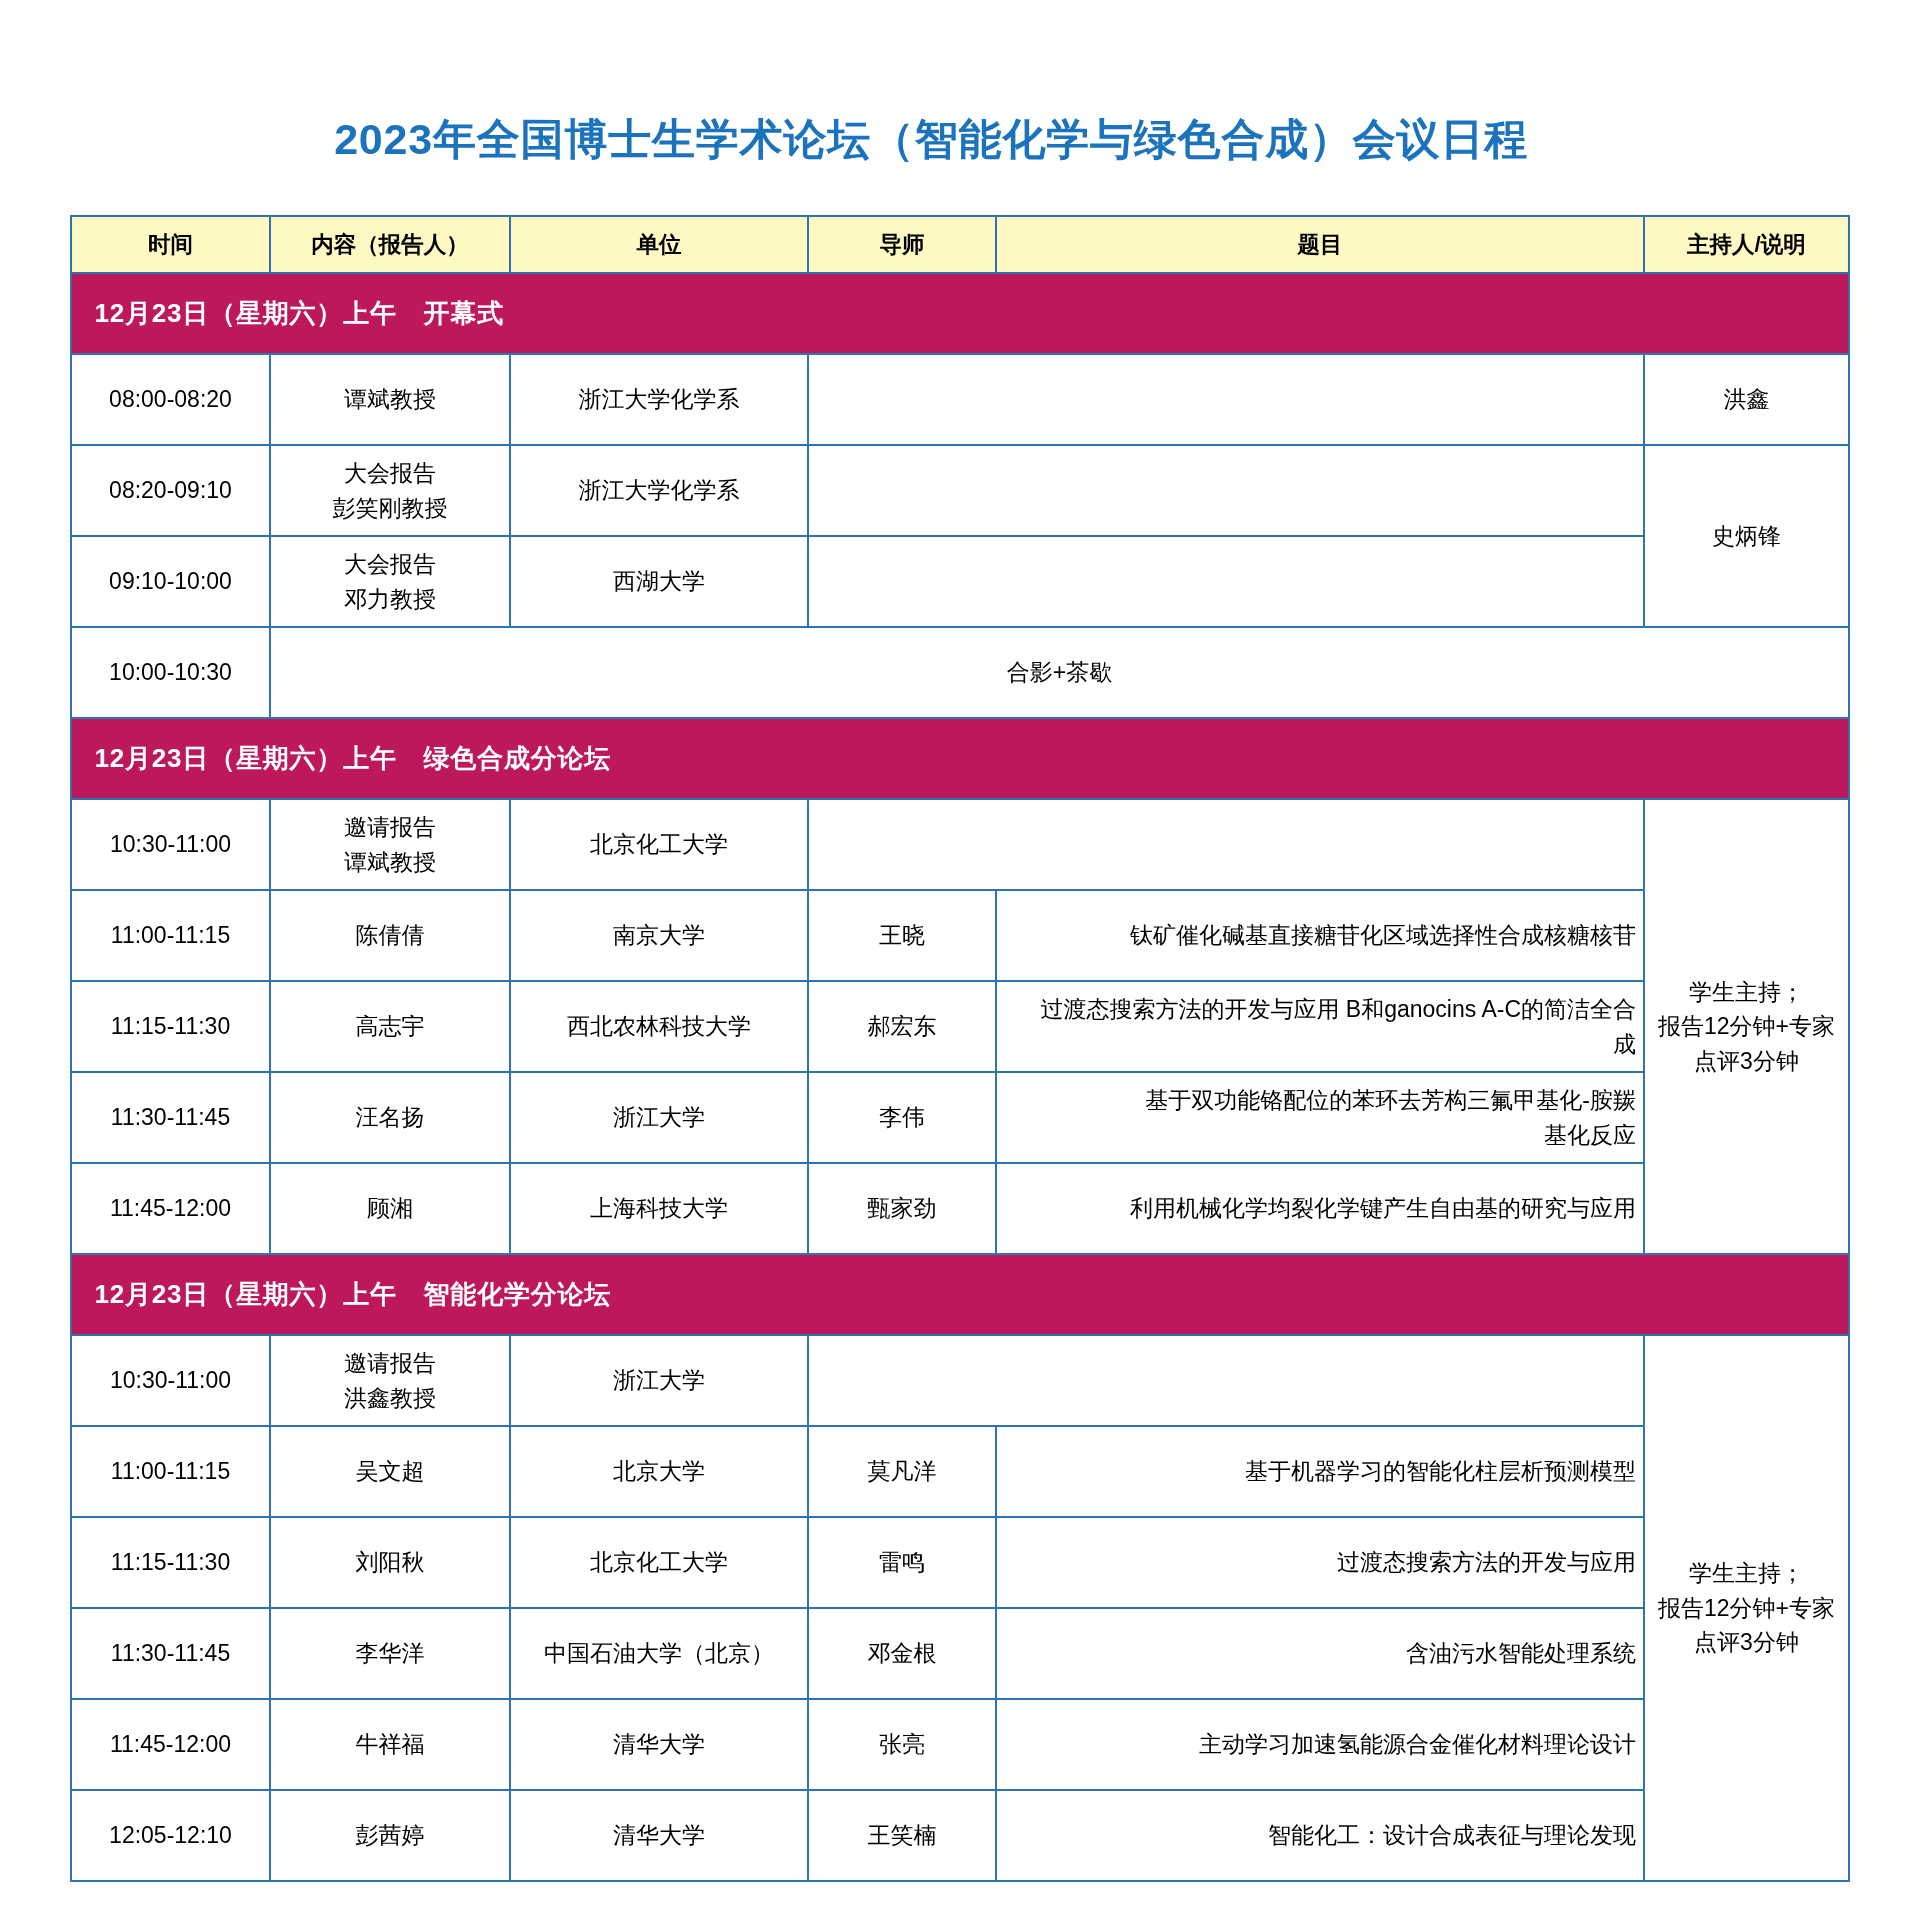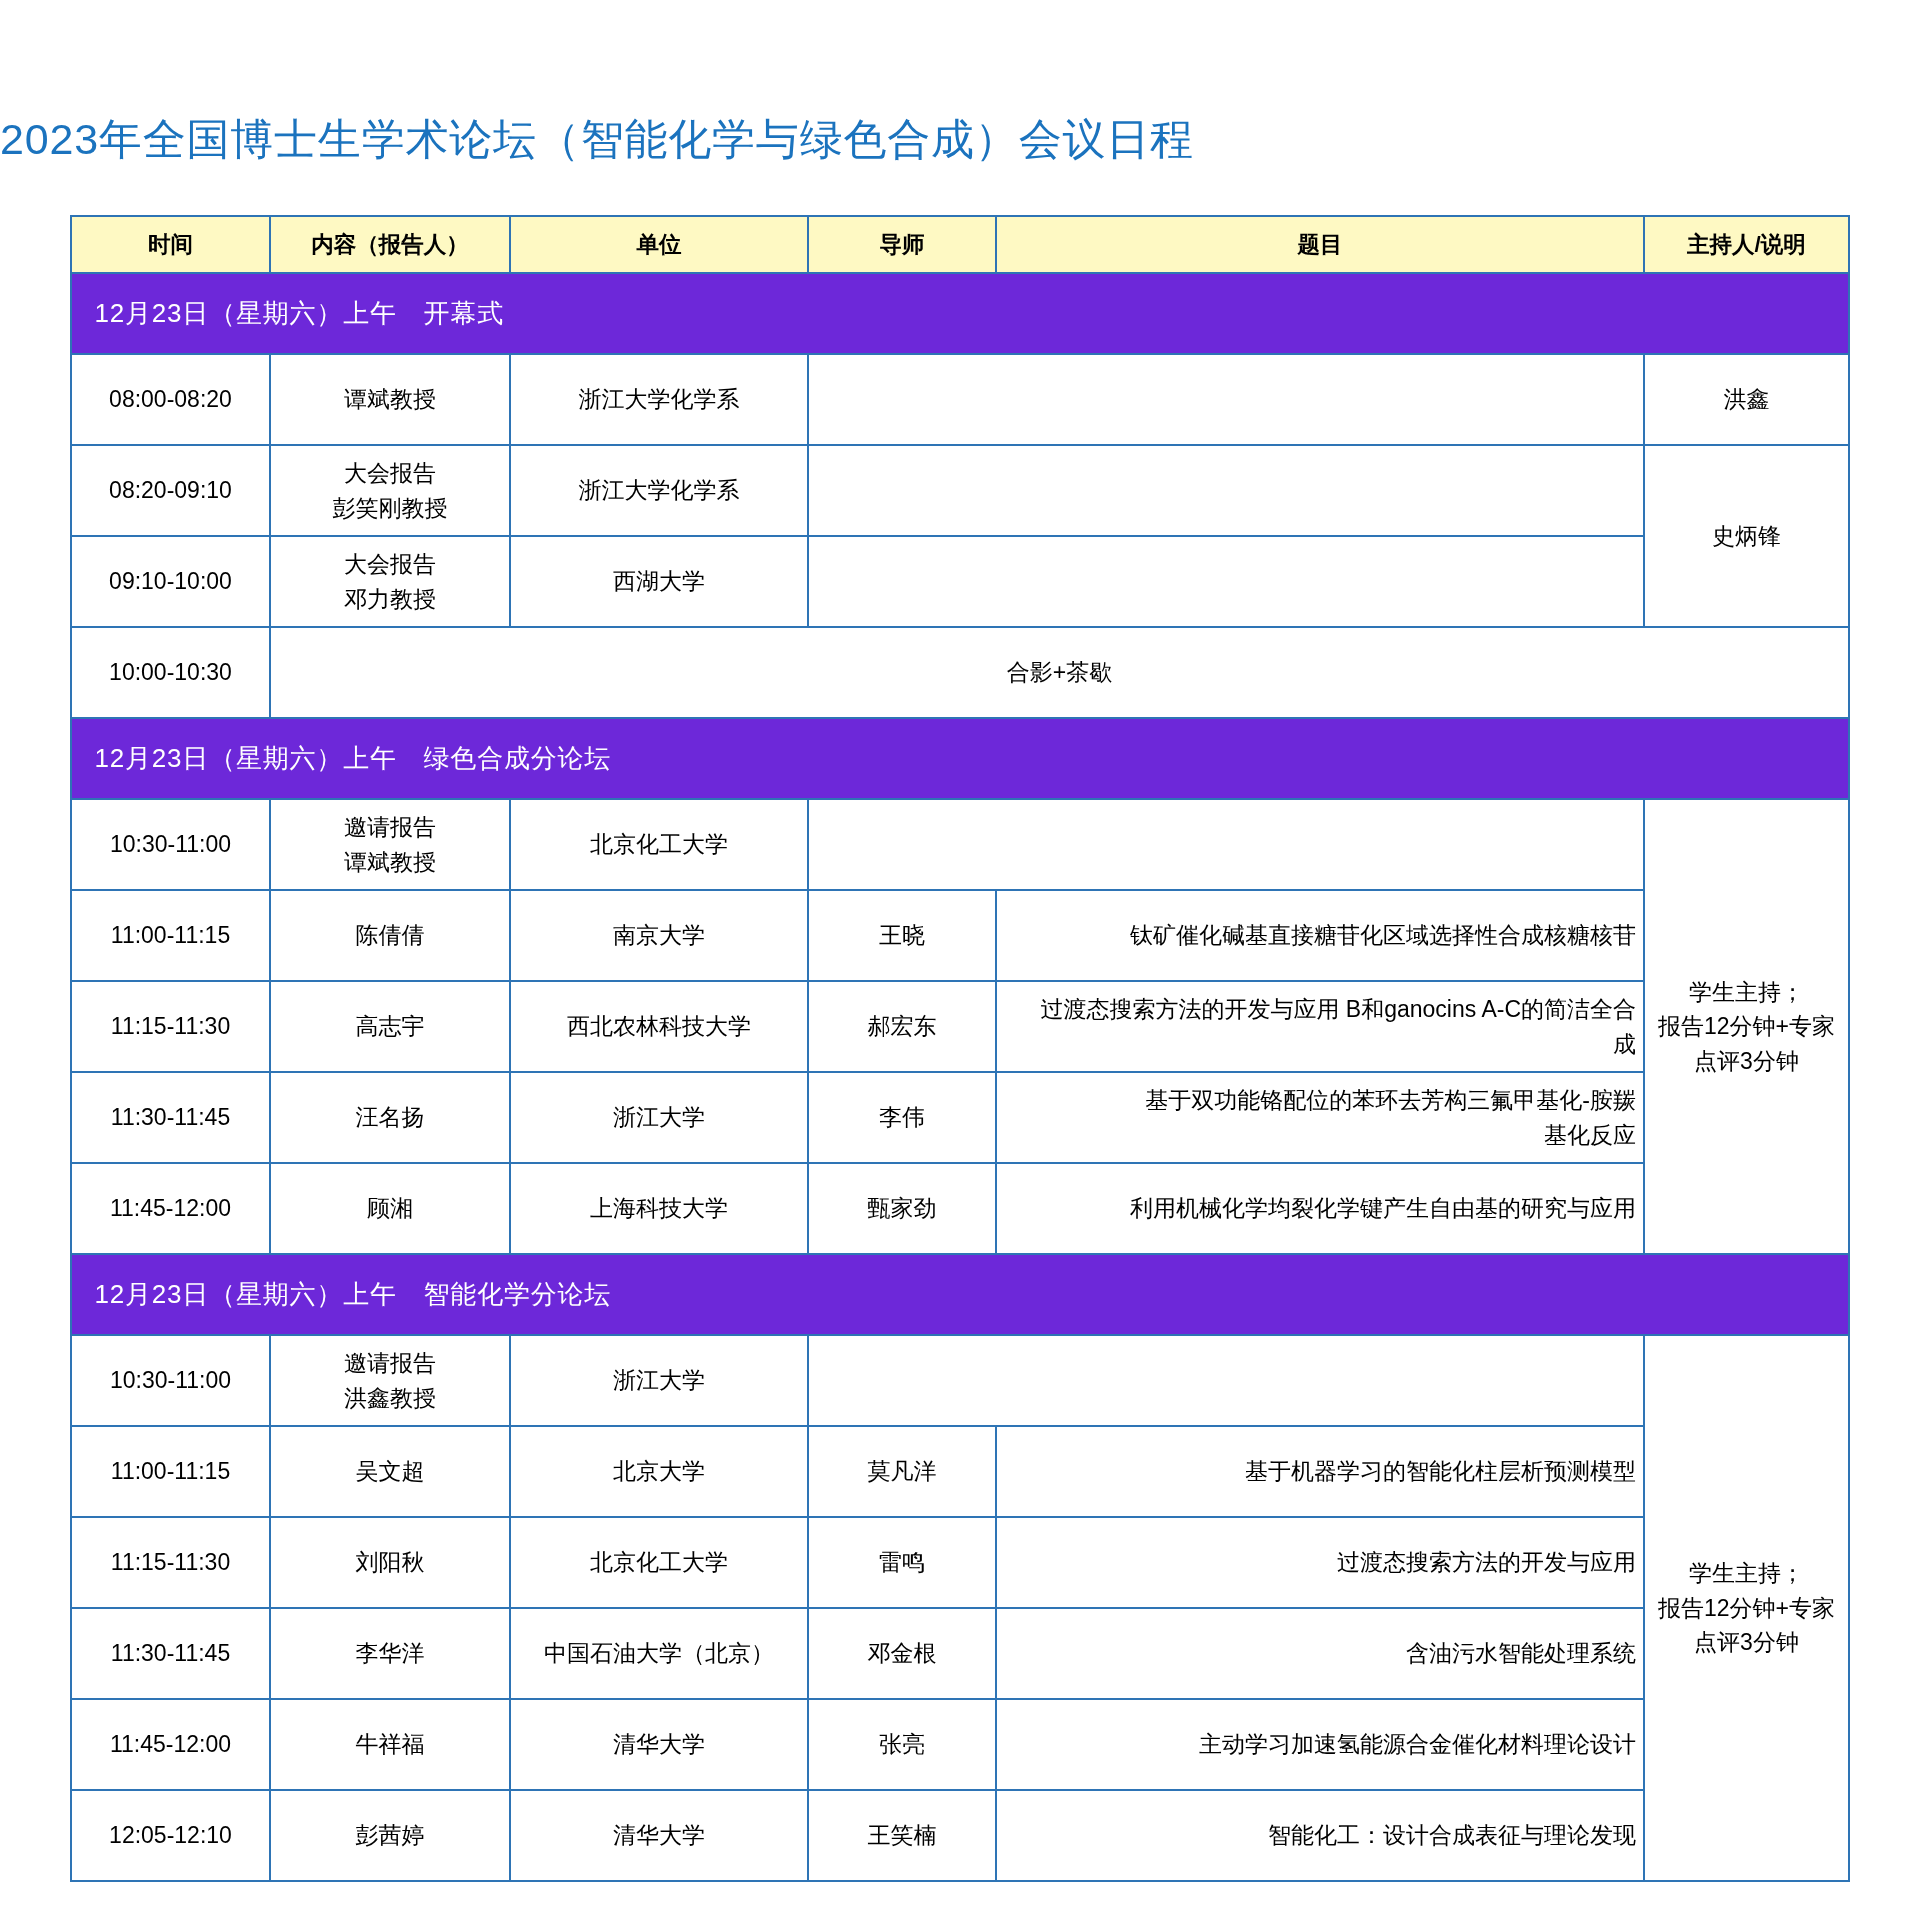--- a/index.html
+++ b/index.html
@@ -10,23 +10,23 @@
     background: #ffffff;
     font-family: "Liberation Sans", "DejaVu Sans", sans-serif;
     overflow: hidden;
     position: relative;
   }
   .page-title {
     position: absolute;
     top: 111px;
     left: 0;
     width: 1528px;
-    text-align: left;
+    text-align: right;
     font-size: 43px;
-    font-weight: normal;
+    font-weight: bold;
     color: #1B73BE;
     letter-spacing: 0.8px;
   }
   table.schedule {
     position: absolute;
     left: 70px;
     top: 215px;
     width: 1779px;
     border-collapse: collapse;
     table-layout: fixed;
@@ -41,24 +41,24 @@
   }
   table.schedule thead th {
     background: #fef9c3;
     height: 57px;
     font-size: 22.5px;
     font-weight: bold;
     text-align: center;
     padding: 0 3.9px;
   }
   tr.section-band td {
-    background: #6d28d9;
+    background: #be185d;
     color: #ffffff;
     font-size: 26px;
-    font-weight: normal;
+    font-weight: bold;
     text-align: left;
     padding-left: 22.5px;
     height: 81px;
     letter-spacing: 0.8px;
   }
   tbody td.data-cell {
     height: 91px;
     font-size: 23px;
     line-height: 1.5;
     text-align: center;

